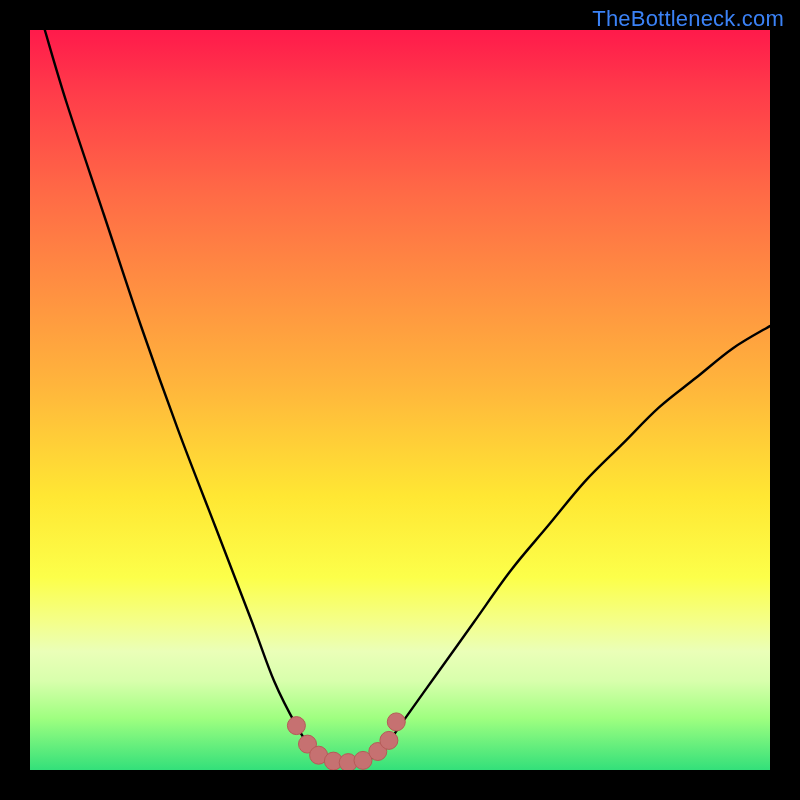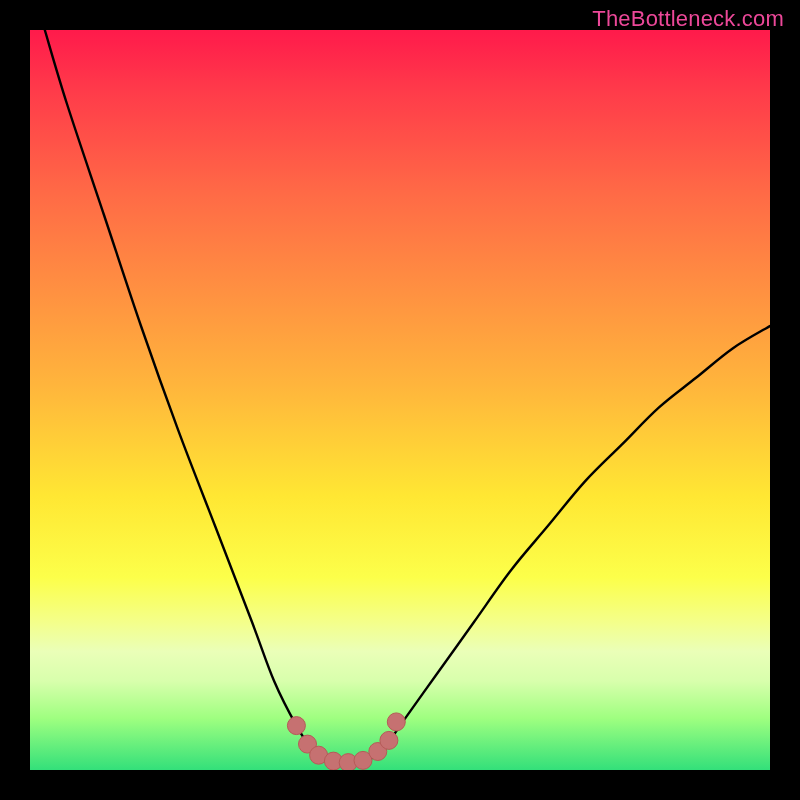--- a/index.html
+++ b/index.html
@@ -14,21 +14,21 @@
   .stage {
     position: relative;
     width: 800px;
     height: 800px;
     background: #000;
   }
   .attribution {
     position: absolute;
     top: 6px;
     right: 16px;
-    color: #ec4899;
+    color: #3b82f6;
     font-size: 22px;
     font-weight: 400;
     letter-spacing: 0.2px;
     z-index: 10;
   }
   .plot {
     position: absolute;
     left: 30px;
     top: 30px;
     width: 740px;

